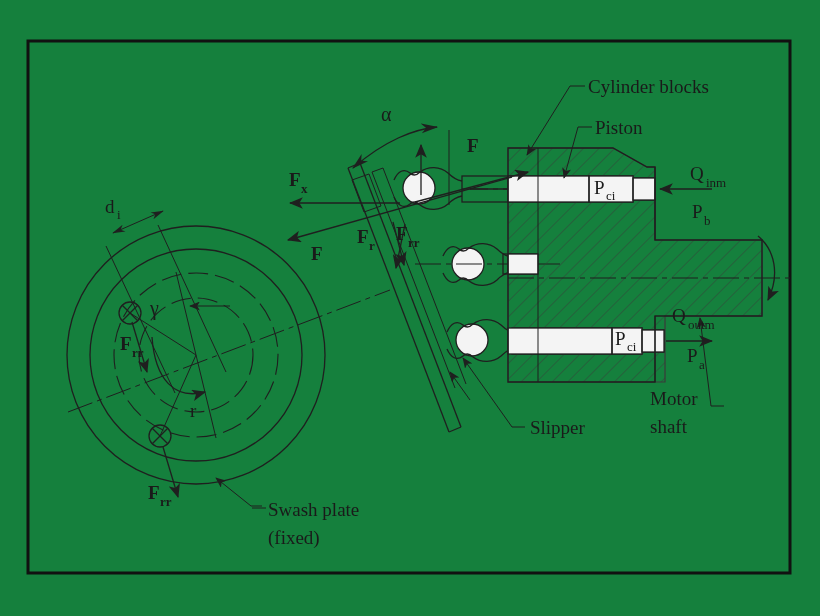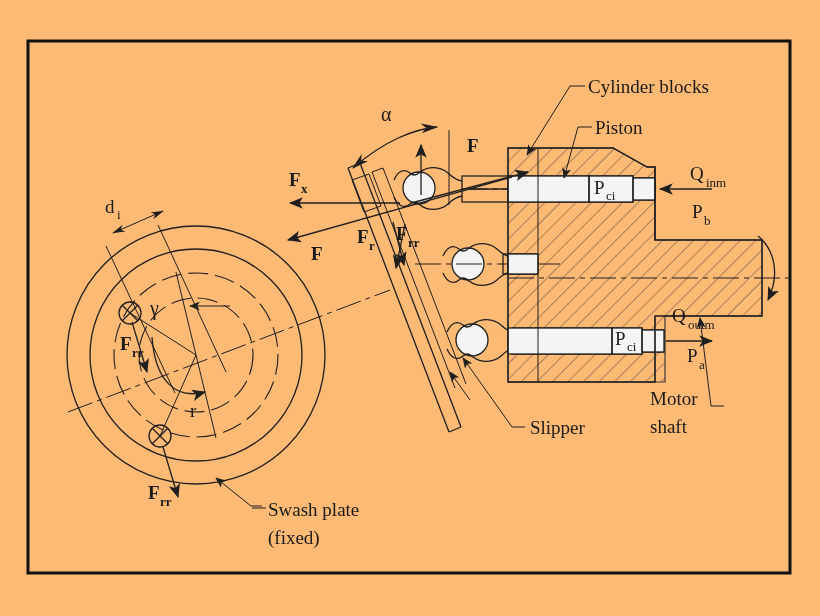--- a/index.html
+++ b/index.html
@@ -9,21 +9,21 @@
     background: #f4f4f4;
     width: 820px;
     height: 616px;
     overflow: hidden;
     font-family: "Liberation Serif", "DejaVu Serif", serif;
   }
   #root {
     position: relative;
     width: 820px;
     height: 616px;
-    background: #fdba74;
+    background: #15803d;
   }
   svg#diagram {
     position: absolute;
     left: 0;
     top: 0;
     width: 820px;
     height: 616px;
     display: block;
   }
   .lbl {

